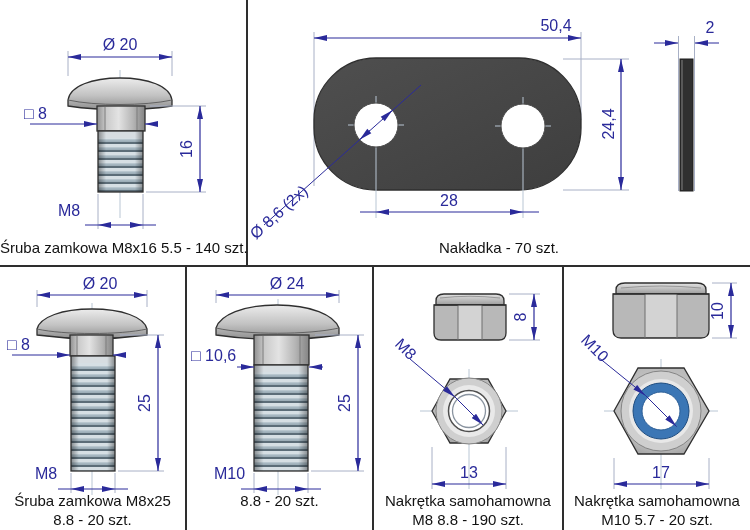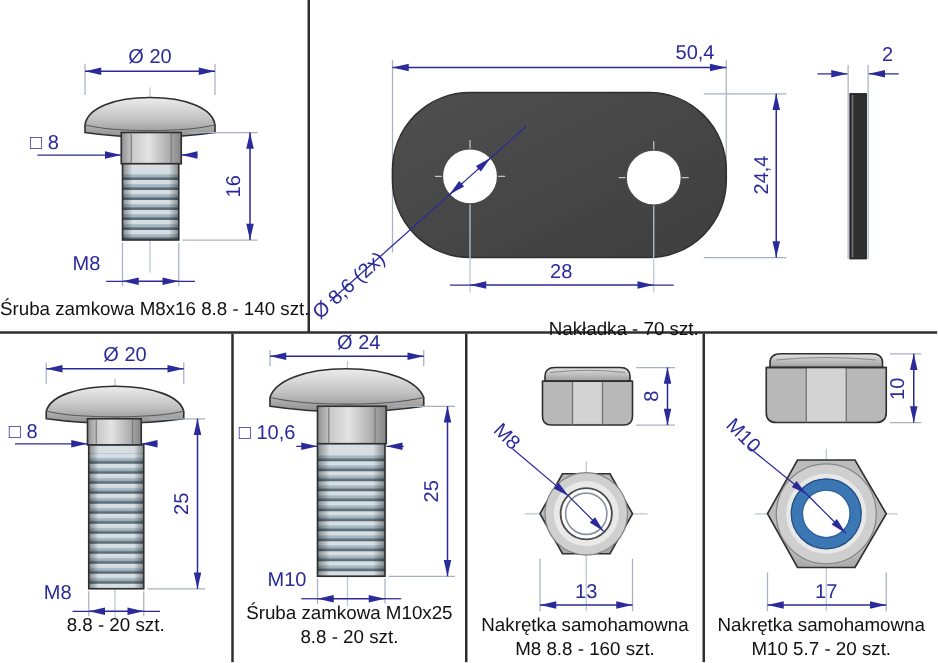--- a/index.html
+++ b/index.html
@@ -106,24 +106,24 @@
       </g>
       <g>
         <text x="58" y="216">M8</text>
         <line class="ext" x1="98" y1="194" x2="98" y2="229"></line>
           <line class="ext" x1="143" y1="194" x2="143" y2="229"></line>
         <line class="thin" x1="85" y1="225" x2="98" y2="225"></line>
           <line class="thin" x1="143" y1="225" x2="156" y2="225"></line>
         <line class="dim" x1="98" y1="225" x2="143" y2="225" marker-start="url(#arr)" marker-end="url(#arr)"></line>
       </g>
     </svg>
-    <div class="caption" style="top:238px">Śruba zamkowa M8x16 8.8 - 140 szt.</div>
-  </div>
-
-  <div class="panel" style="left:248px;top:16px;width:502px;height:327px">
+    <div class="caption" style="top:238px">Śruba zamkowa M8x16 5.5 - 140 szt.</div>
+  </div>
+
+  <div class="panel" style="left:248px;top:0;width:502px;height:327px">
     <svg width="502" height="265" viewBox="0 0 502 265">
       <g>
         <line class="ext" x1="66" y1="32" x2="66" y2="186"></line>
           <line class="ext" x1="333" y1="32" x2="333" y2="120"></line>
         <line class="dim" x1="66" y1="38" x2="333" y2="38" marker-start="url(#arr)" marker-end="url(#arr)"></line>
         <text x="308" y="31" text-anchor="middle">50,4</text>
       </g>
       <rect x="66" y="58" width="267" height="132" rx="62" ry="62" fill="url(#gPlate)" class="outline" stroke-width="1.5"></rect>
       <g>
         <line class="cl" x1="100" y1="125" x2="156" y2="125"></line>
@@ -201,25 +201,26 @@
       <g>
         <text x="35" y="212">M8</text>
         <line class="ext" x1="71" y1="206" x2="71" y2="226"></line>
           <line class="ext" x1="115" y1="206" x2="115" y2="226"></line>
         <line class="thin" x1="58" y1="222" x2="71" y2="222"></line>
           <line class="thin" x1="115" y1="222" x2="128" y2="222"></line>
         <line class="dim" x1="71" y1="222" x2="115" y2="222" marker-start="url(#arr)" marker-end="url(#arr)"></line>
       </g>
     </svg>
     <div class="caption" style="top:224px">
+      <div>Śruba zamkowa M8x25</div>
       <div>8.8 - 20 szt.</div>
     </div>
   </div>
 
-  <div class="panel" style="left:187px;top:257px;width:185px;height:199px">
+  <div class="panel" style="left:187px;top:267px;width:185px;height:199px">
     <svg width="185" height="263" viewBox="0 0 185 263">
       <line class="cl" x1="91" y1="32" x2="91" y2="228"></line>
       <g>
         <line class="ext" x1="29" y1="23" x2="29" y2="36"></line>
           <line class="ext" x1="152" y1="23" x2="152" y2="36"></line>
         <line class="dim" x1="29" y1="28" x2="152" y2="28" marker-start="url(#arr)" marker-end="url(#arr)"></line>
         <text x="100" y="22" text-anchor="middle">Ø 24</text>
       </g>
       <path fill="url(#gHead)" class="outline" d="M29,68 L29,61 C33,48 56,38 90,38 C124,38 147,48 152,61 L152,68 C111,74 70,74 29,68 Z"></path>
       <path d="M29,61 C60,68 121,68 152,61" fill="none" stroke="#5a5a5a" stroke-width="0.9"></path>
@@ -247,21 +248,20 @@
       <g>
         <text x="27" y="212">M10</text>
         <line class="ext" x1="67" y1="206" x2="67" y2="226"></line>
           <line class="ext" x1="121" y1="206" x2="121" y2="226"></line>
         <line class="thin" x1="54" y1="222" x2="67" y2="222"></line>
           <line class="thin" x1="121" y1="222" x2="134" y2="222"></line>
         <line class="dim" x1="67" y1="222" x2="121" y2="222" marker-start="url(#arr)" marker-end="url(#arr)"></line>
       </g>
     </svg>
     <div class="caption" style="top:224px">
-      <div>Śruba zamkowa M10x25</div>
       <div>8.8 - 20 szt.</div>
     </div>
   </div>
 
   <div class="panel" style="left:374px;top:267px;width:188px;height:263px">
     <svg width="188" height="263" viewBox="0 0 188 263">
       <g>
         <path d="M62,38 L62,34 Q62,27 70,27 L122,27 Q130,27 130,34 L130,38 Z" fill="url(#gDome)" class="outline" stroke-width="1.1"></path>
         <path d="M66,31 Q96,27.5 126,31" fill="none" stroke="#8a8a8a" stroke-width="0.8"></path>
         <path d="M60,38 L132,38 L132,66 Q132,73 125,73 L67,73 Q60,73 60,66 Z" fill="#b8b8b8" class="outline"></path>
@@ -292,21 +292,21 @@
       </g>
       <g>
         <line class="ext" x1="58" y1="180" x2="58" y2="222"></line>
           <line class="ext" x1="132" y1="180" x2="132" y2="222"></line>
         <line class="dim" x1="58" y1="217" x2="132" y2="217" marker-start="url(#arr)" marker-end="url(#arr)"></line>
         <text x="95" y="211" text-anchor="middle">13</text>
       </g>
     </svg>
     <div class="caption" style="top:224px">
       <div>Nakrętka samohamowna</div>
-      <div>M8 8.8 - 160 szt.</div>
+      <div>M8 8.8 - 190 szt.</div>
     </div>
   </div>
 
   <div class="panel" style="left:564px;top:267px;width:186px;height:263px">
     <svg width="186" height="263" viewBox="0 0 186 263">
       <g>
         <path d="M52,27 L52,23 Q52,16 61,16 L133,16 Q142,16 142,23 L142,27 Z" fill="url(#gDome)" class="outline" stroke-width="1.1"></path>
         <path d="M57,21 Q97,17 137,21" fill="none" stroke="#8a8a8a" stroke-width="0.8"></path>
         <path d="M49,27 L145,27 L145,63 Q145,71 137,71 L57,71 Q49,71 49,63 Z" fill="#b8b8b8" class="outline"></path>
         <rect x="81" y="27" width="32" height="43" fill="#dadada" opacity="0.8"></rect>

